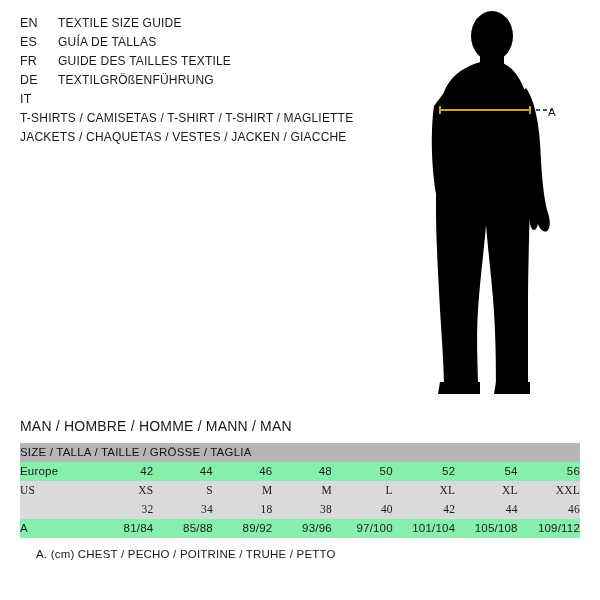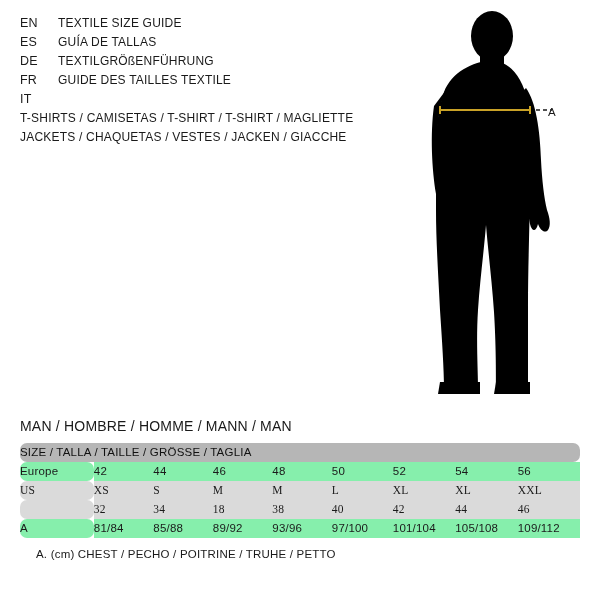--- a/index.html
+++ b/index.html
@@ -104,25 +104,24 @@
   tr.header-row td {
     background: #b6b6b6;
     color: #111;
     font-size: 11.5px;
   }
   tr.band td { background: #dadada; font-family: Liberation Serif, serif; }
   tr.plain td { background: #86efac; }
   td.label-col {
     width: 84px;
     padding-left: 4px;
-    border-radius: 7px;
   }
   td.val {
     width: 68px;
-    text-align: left;
+    text-align: right;
   }
   .footer-note {
     position: absolute;
     left: 20px;
     top: 548px;
     font-size: 11.5px;
     letter-spacing: 0.2px;
     white-space: nowrap;
     margin-left: 16px;
   }
@@ -135,26 +134,26 @@
   <div class="lang-block">
     <div class="lang-row">
       <span class="lang-code">EN</span>
       <span class="lang-text">TEXTILE SIZE GUIDE</span>
     </div>
     <div class="lang-row">
       <span class="lang-code">ES</span>
       <span class="lang-text">GUÍA DE TALLAS</span>
     </div>
     <div class="lang-row">
+      <span class="lang-code">FR</span>
+      <span class="lang-text">GUIDE DES TAILLES TEXTILE</span>
+    </div>
+    <div class="lang-row">
       <span class="lang-code">DE</span>
       <span class="lang-text">TEXTILGRÖßENFÜHRUNG</span>
-    </div>
-    <div class="lang-row">
-      <span class="lang-code">FR</span>
-      <span class="lang-text">GUIDE DES TAILLES TEXTILE</span>
     </div>
     <div class="lang-row">
       <span class="lang-code">IT</span>
     </div>
   </div>
 
   <div class="cat-block">
     <div class="cat-line">T-SHIRTS / CAMISETAS / T-SHIRT / T-SHIRT / MAGLIETTE</div>
     <div class="cat-line">JACKETS / CHAQUETAS / VESTES / JACKEN / GIACCHE</div>
   </div>

